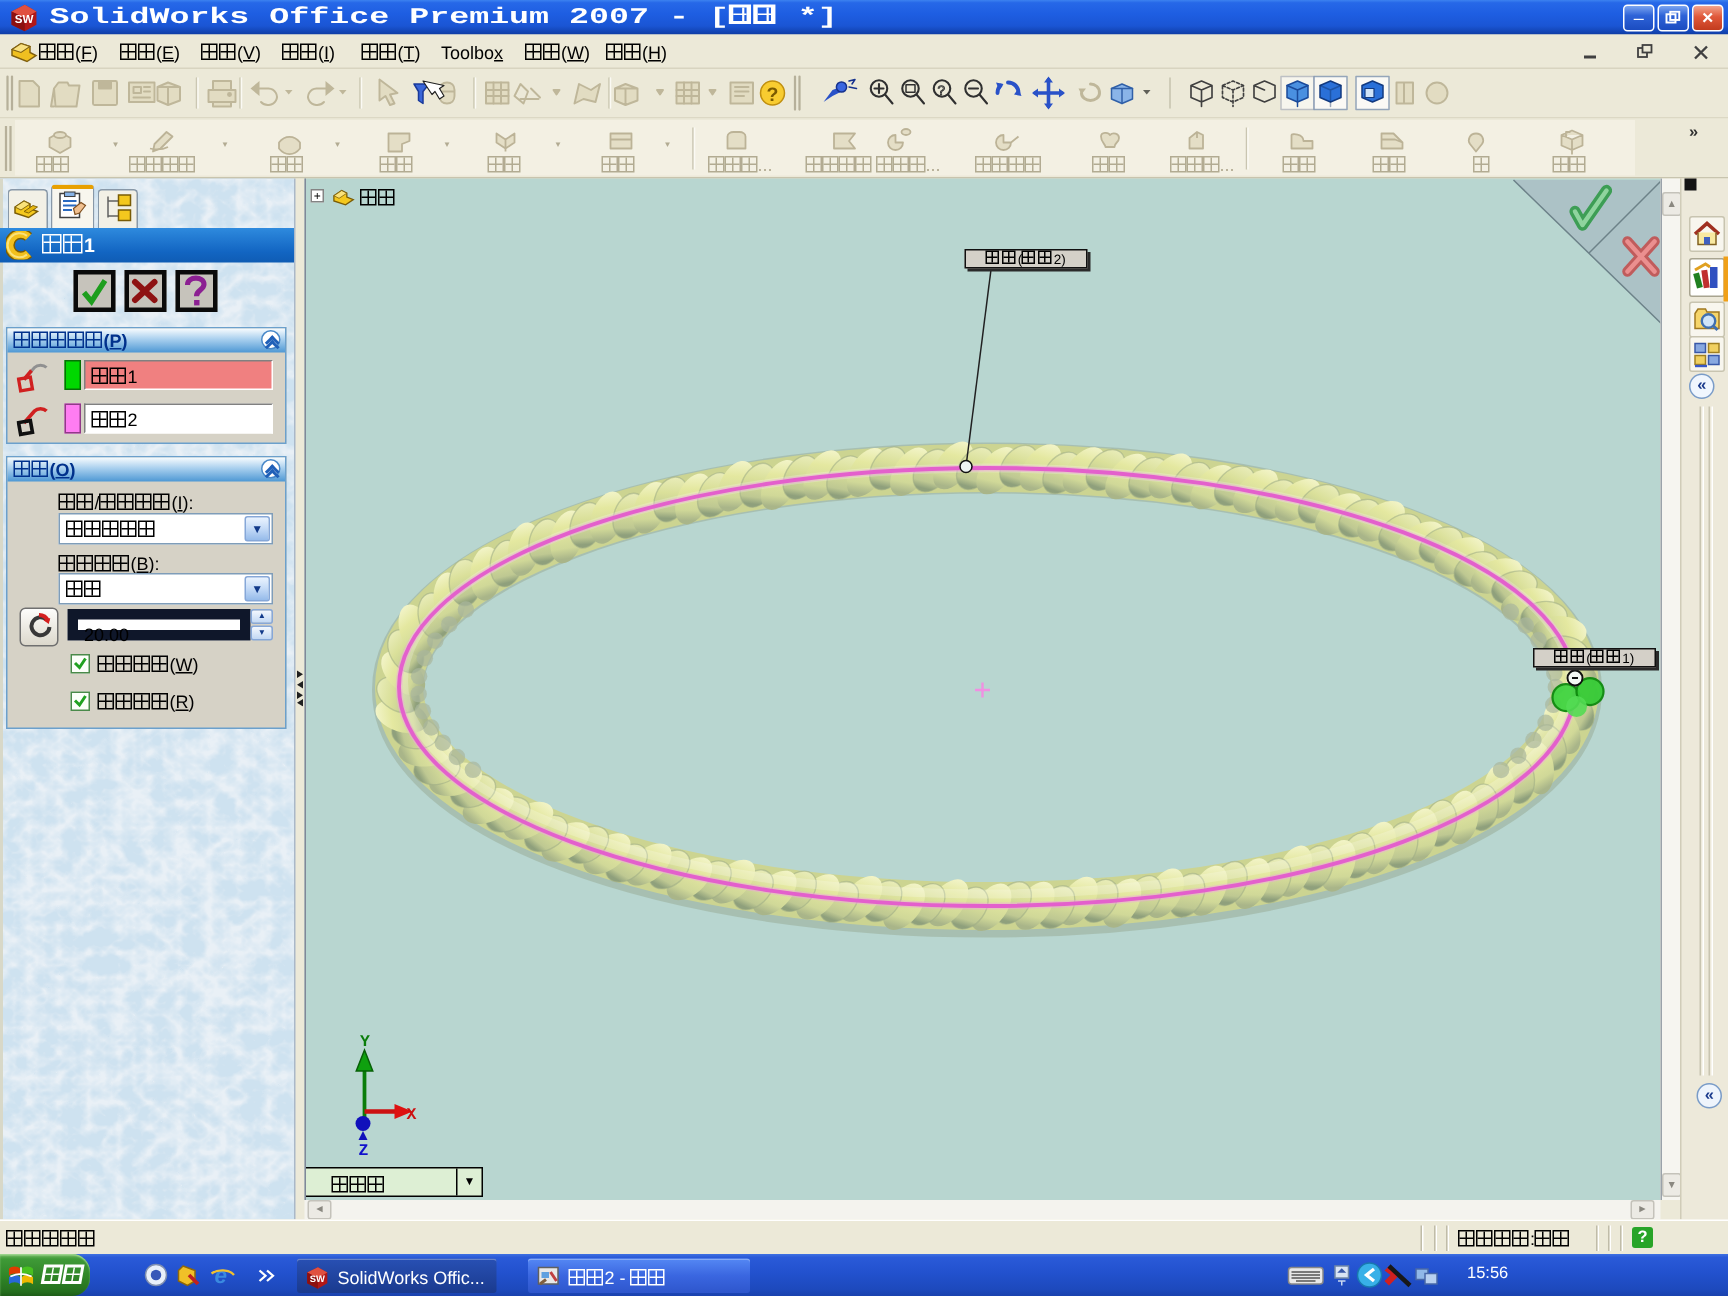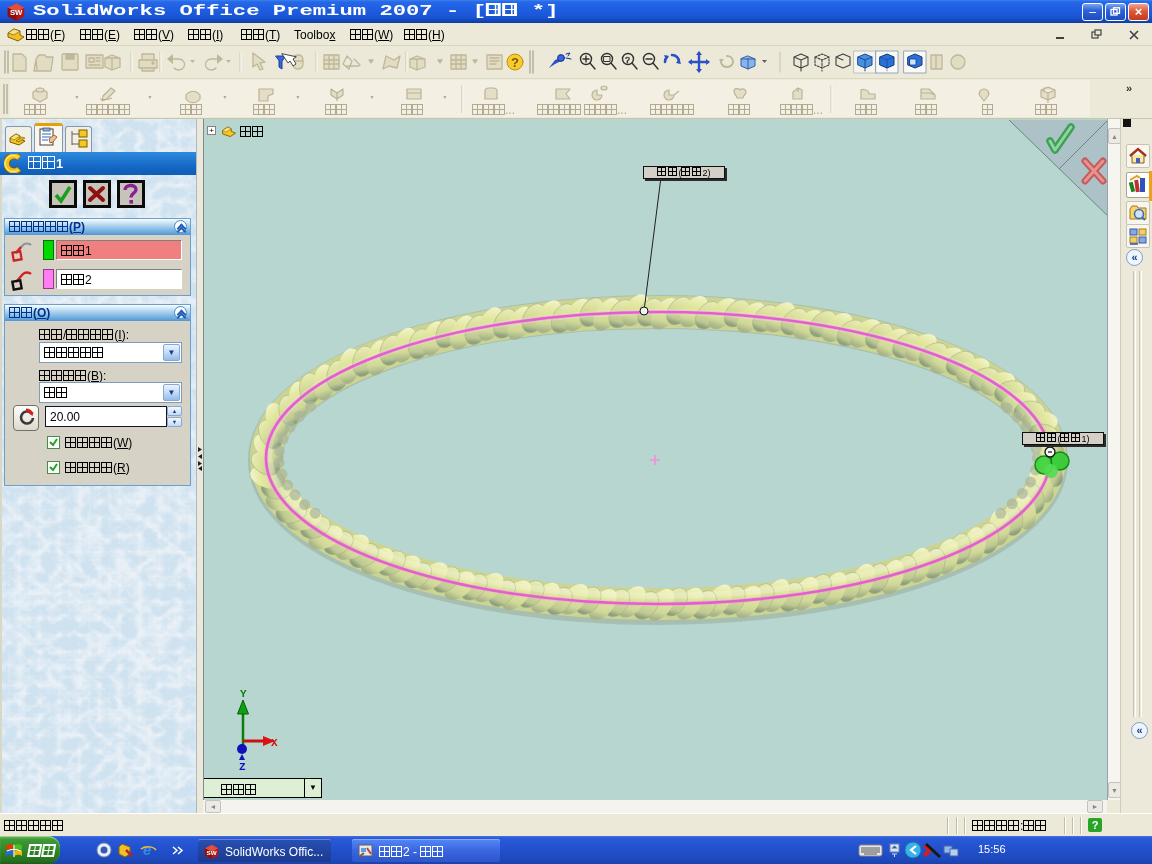--- a/index.html
+++ b/index.html
@@ -338,21 +338,21 @@
       <div class="abs combo" style="top:37px"><span class="hz"></span><span class="hz"></span><span class="hz"></span><span class="hz"></span><span class="hz"></span><span class="cbtn">▼</span></div>
       <div class="abs lbl" style="top:64px"><span class="hz"></span><span class="hz"></span><span class="hz"></span><span class="hz"></span>(<u>B</u>):</div>
       <div class="abs combo" style="top:77px"><span class="hz"></span><span class="hz"></span><span class="cbtn">▼</span></div>
       <div class="abs" style="left:8px;top:100px;width:26px;height:26px;background:linear-gradient(180deg,#fdfdfb,#dcd8cc);border:1px solid #707070;border-radius:4px">
         <svg width="20" height="20" viewBox="0 0 20 20" style="margin:2px">
             <path d="M15 5a6 6 0 1 0 2 5" stroke="#383838" stroke-width="2.6" fill="none"></path>
             <path d="M10 2a6.5 6.5 0 0 1 6 4" stroke="#d42020" stroke-width="2.8" fill="none"></path>
             <path d="M17.5 4l-1 4-3.5-2.5z" fill="#d42020"></path>
           </svg>
       </div>
-      <div class="abs" style="left:40px;top:101px;width:122px;height:21px;background:#fff;border:1px solid #0f172a;font-size:12px;padding:3px 0 0 4px">20.00</div>
+      <div class="abs" style="left:40px;top:101px;width:122px;height:21px;background:#fff;border:7px solid #0f172a;font-size:12px;padding:3px 0 0 4px">20.00</div>
       <div class="abs spin" style="left:162px;top:101px">
           <div class="spb">▲</div>
           <div class="spb">▼</div>
         </div>
       <div class="abs lbl" style="top:131px;left:42px"><span class="chk"><svg width="11" height="11" viewBox="0 0 11 11">
               <path d="M2 5l3 3 4-6" stroke="#21a121" stroke-width="2" fill="none"></path>
             </svg></span><span class="hz"></span><span class="hz"></span><span class="hz"></span><span class="hz"></span>(<u>W</u>)</div>
       <div class="abs lbl" style="top:156px;left:42px"><span class="chk"><svg width="11" height="11" viewBox="0 0 11 11">
               <path d="M2 5l3 3 4-6" stroke="#21a121" stroke-width="2" fill="none"></path>
             </svg></span><span class="hz"></span><span class="hz"></span><span class="hz"></span><span class="hz"></span>(<u>R</u>)</div>

